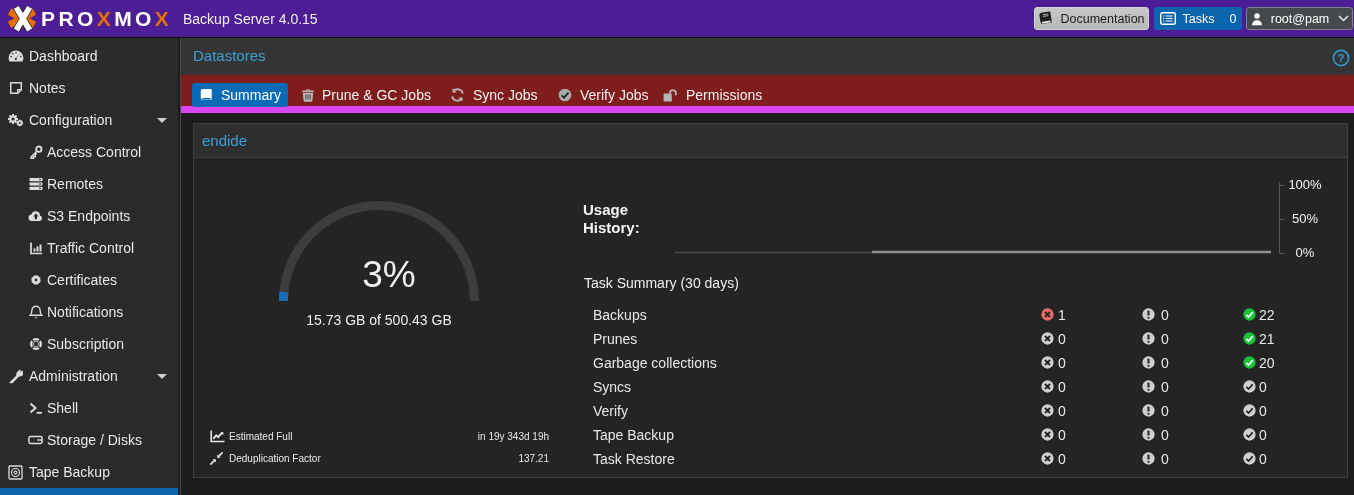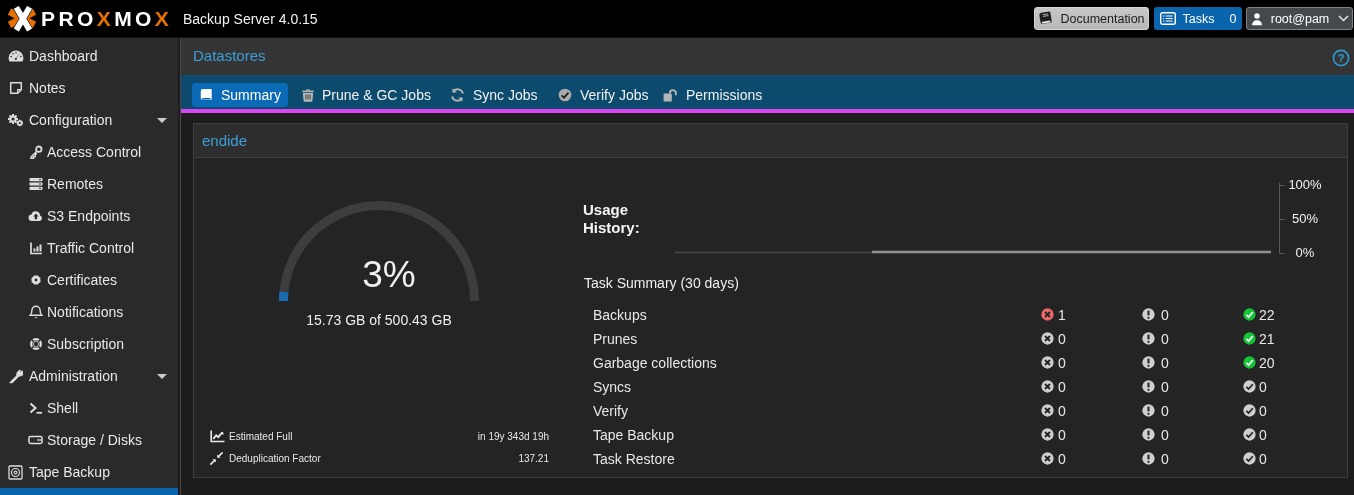--- a/index.html
+++ b/index.html
@@ -1,17 +1,17 @@
 <!DOCTYPE html>
 <html><head>
 <meta charset="utf-8">
 <style>
 *{margin:0;padding:0;box-sizing:border-box}
 html,body{width:1354px;height:495px;overflow:hidden;background:#1d1d1d;font-family:"Liberation Sans",sans-serif;color:#e8e8e8}
-#hdr{position:absolute;left:0;top:0;width:1354px;height:38px;background:#000000;border-bottom:1px solid #101010}
+#hdr{position:absolute;left:0;top:0;width:1354px;height:38px;background:#4c1d95;border-bottom:1px solid #101010}
 #logo{position:absolute;left:4px;top:2px}
 #brand{position:absolute;left:41px;top:7px;font-weight:bold;font-size:21px;letter-spacing:3.4px;color:#fff}
 #brand .o{color:#e57000}
 #vers{position:absolute;left:183px;top:0;height:38px;line-height:38px;font-size:14px;color:#f2f2f2}
 .hbtn{position:absolute;top:7px;height:23px;border-radius:3px;font-size:12.5px;display:flex;align-items:center;justify-content:center;gap:7px}
 #bdoc{left:1034px;width:115px;background:linear-gradient(#c8c8c8,#b7b7b7);border:1px solid #d5d5d5;color:#1c1c1c}
 #btasks{left:1154px;width:88px;background:#0a65ad;color:#fff}
 #btasks .n{margin-left:8px}
 #buser{left:1246px;width:107px;background:#45494c;border:1px solid #7d8488;color:#fff}
 
@@ -19,21 +19,21 @@
 .si{position:absolute;left:0;width:178px;height:32px;display:flex;align-items:center;font-size:14px;color:#e8e8e8}
 .si .ic{width:17px;margin-left:7px;margin-right:5px;display:flex;justify-content:center;align-items:center}
 .si.sub .ic{margin-left:27px;margin-right:3px}
 .si .car{position:absolute;right:11px;width:0;height:0;border-left:5px solid transparent;border-right:5px solid transparent;border-top:5px solid #ccc}
 #selrow{position:absolute;left:0;top:488px;width:178px;height:7px;background:#0a65ad}
 #vline{position:absolute;left:180px;top:38px;width:1px;height:457px;background:#484848}
 #main{position:absolute;left:181px;top:38px;width:1173px;height:457px;background:#1d1d1d}
 #dsbar{position:absolute;left:0;top:0;width:1173px;height:37px;background:#343434}
 #dsbar .t{position:absolute;left:12px;top:9px;font-size:15px;color:#3d9fd8}
 #help{position:absolute;left:1151px;top:11px}
-#tabs{position:absolute;left:0;top:37px;width:1173px;height:38px;background:#0c4a6e;border-bottom:4px solid #d946ef}
+#tabs{position:absolute;left:0;top:37px;width:1173px;height:38px;background:#7f1d1d;border-bottom:7px solid #d946ef}
 .tab{position:absolute;top:8px;height:24px;border-radius:3px;display:flex;align-items:center;font-size:14px;color:#f2f2f2;gap:8px}
 .tab.act{background:#0a6ab5;color:#fff}
 #panel{position:absolute;left:12px;top:85px;width:1155px;height:355px;background:#242424;border:1px solid #3e3e3e}
 #phead{position:absolute;left:0;top:0;width:1153px;height:34px;background:#2e2e2e;border-bottom:1px solid #3e3e3e;}
 #phead .t{position:absolute;left:8px;top:8px;font-size:15px;color:#3d9fd8}
 #gsvg{position:absolute;left:0;top:35px}
 #pct{position:absolute;left:10px;top:130px;width:370px;text-align:center;font-size:37px;line-height:41px;color:#f0f0f0}
 #gbytes{position:absolute;left:0;top:188px;width:370px;text-align:center;font-size:14px;color:#efefef}
 .krow{position:absolute;left:16px;width:339px;height:20px;display:flex;align-items:center;font-size:10px}
 .krow .ic{width:19px;display:flex;align-items:center}

